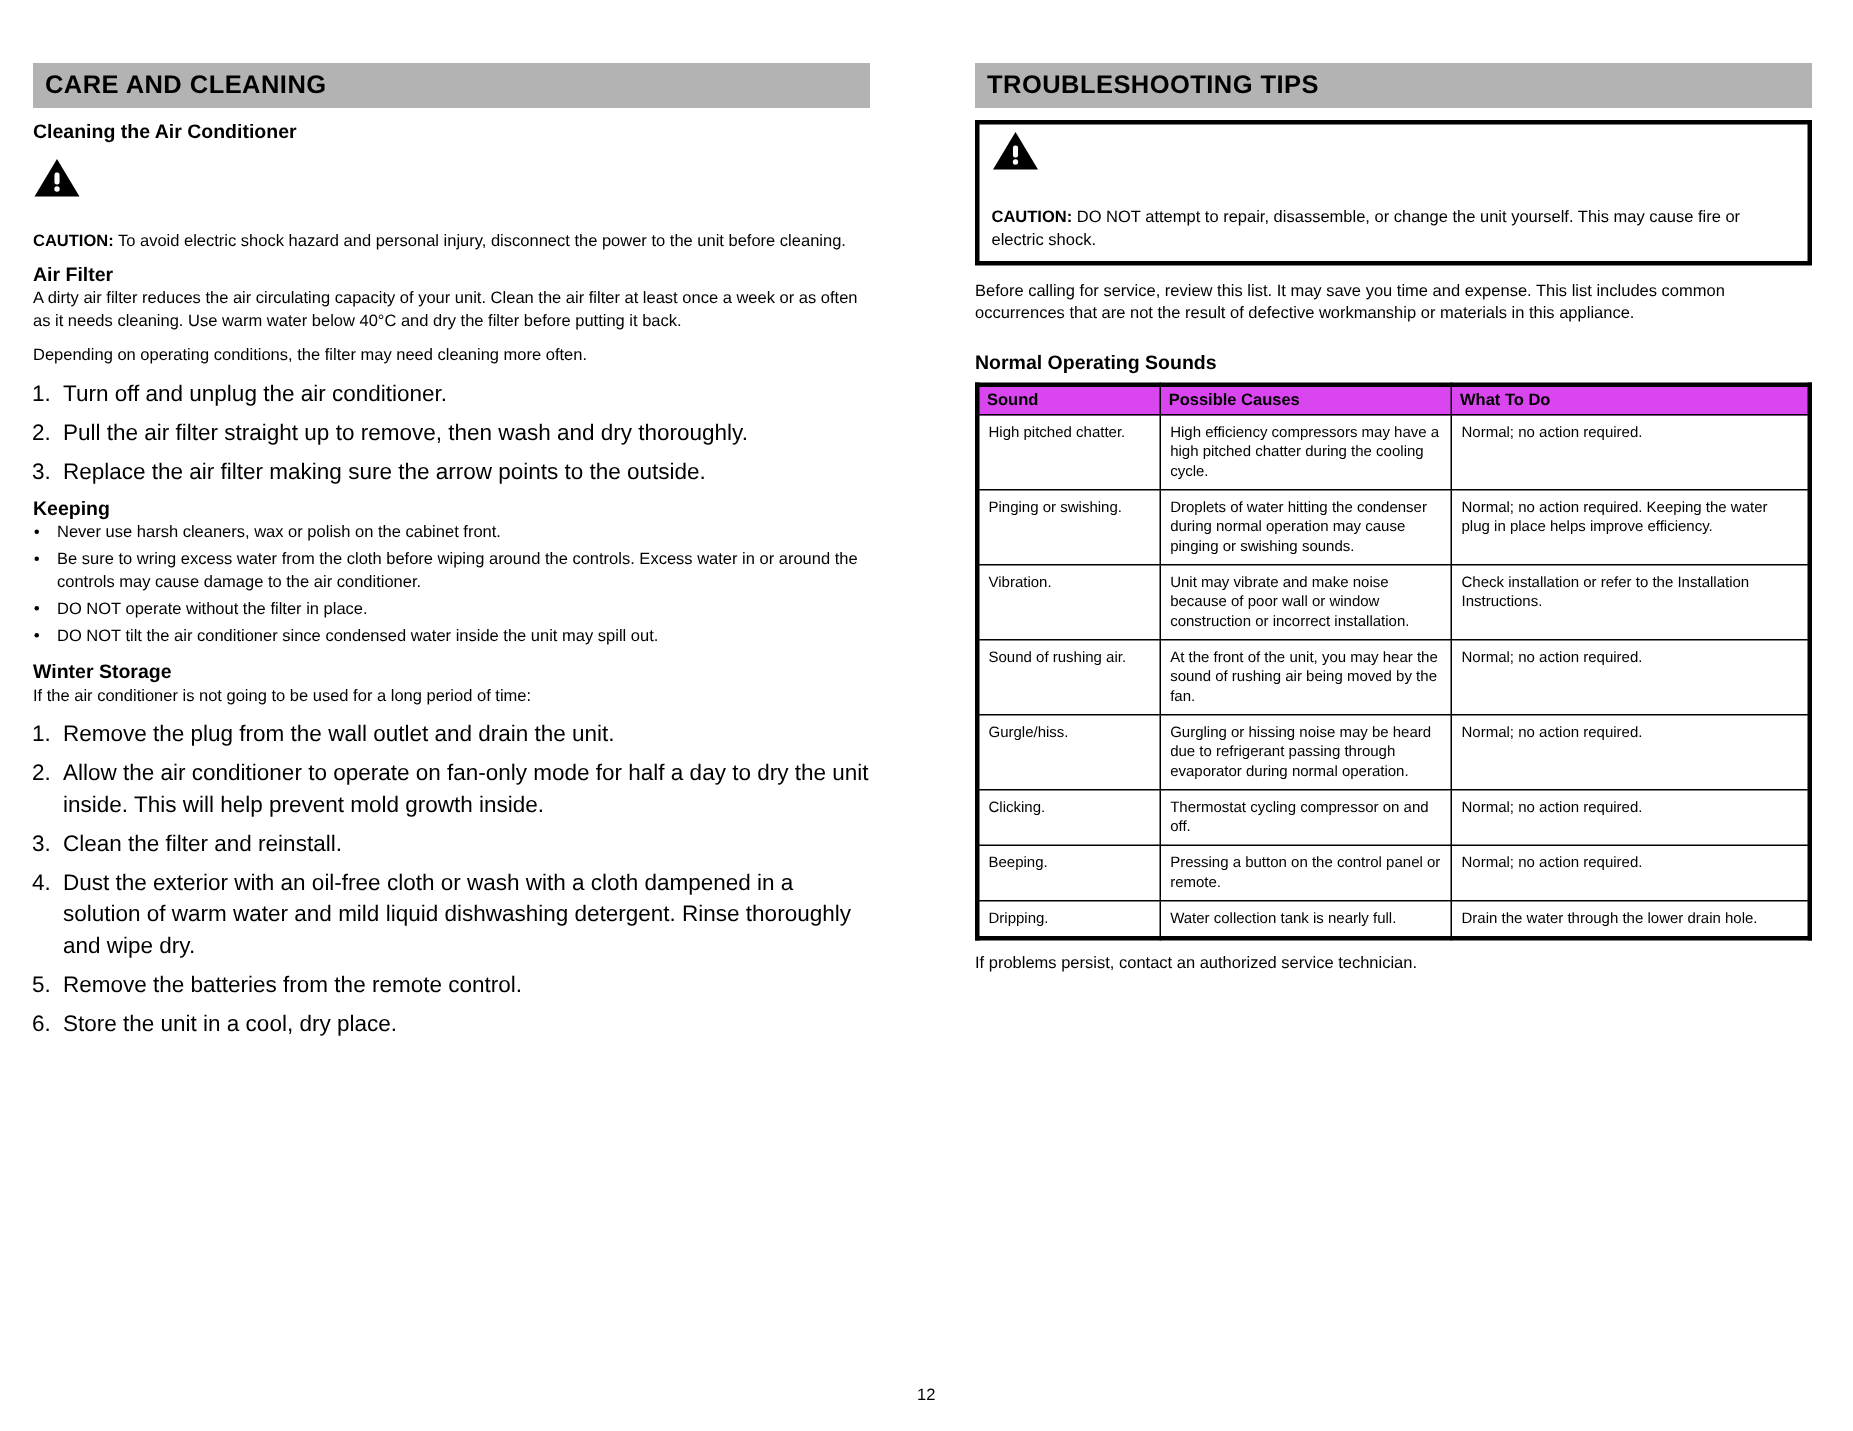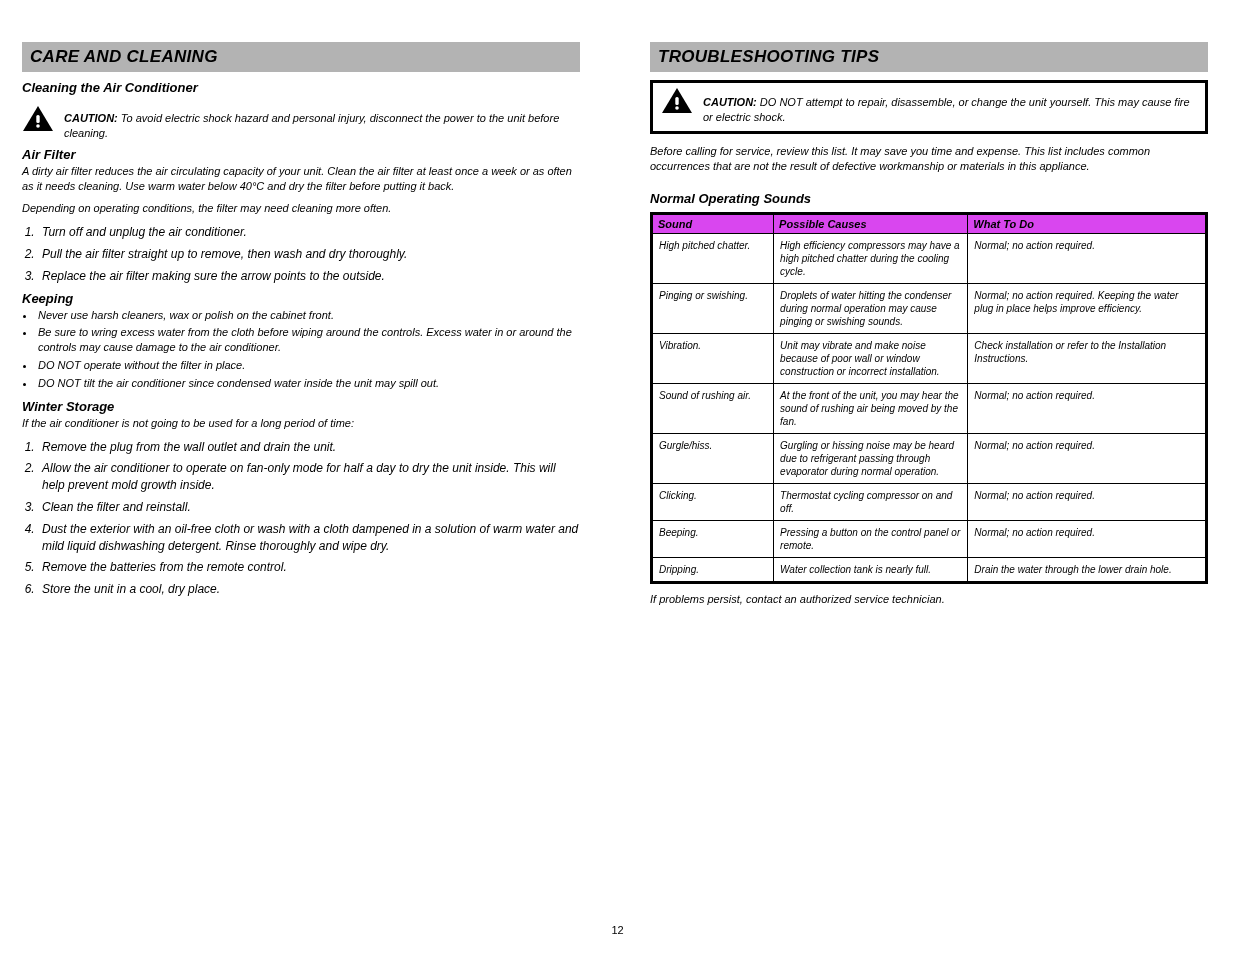--- a/index.html
+++ b/index.html
@@ -15,21 +15,20 @@
     color: #000;
     position: relative;
   }
   .page {
     display: flex;
     gap: 70px;
     padding: 42px 20px 40px 22px;
   }
   .col {
     flex: 1;
-    font-style: italic;
   }
   .col-left {
     width: 558px;
     flex: none;
   }
   .col-right {
     width: 558px;
     flex: none;
   }
   .section-banner {
@@ -48,20 +47,21 @@
   p {
     font-size: 11px;
     line-height: 1.35;
     margin-bottom: 8px;
   }
   .caution-line {
     display: flex;
     align-items: flex-start;
     gap: 10px;
     margin: 10px 0 4px 0;
+    flex-direction: column;
   }
   .caution-line .text {
     font-size: 11px;
     line-height: 1.35;
     padding-top: 6px;
   }
   .caution-line .strong {
     font-weight: bold;
     font-size: 11px;
   }
@@ -73,21 +73,21 @@
     line-height: 1.35;
     padding-left: 14px;
     margin-bottom: 8px;
   }
   .bullets li {
     list-style: disc;
     margin-bottom: 3px;
     padding-left: 2px;
   }
   .steps {
-    font-size: 12px;
+    font-size: 15px;
     line-height: 1.4;
     padding-left: 16px;
     margin-bottom: 6px;
   }
   .steps li {
     margin-bottom: 5px;
     padding-left: 4px;
   }
   .boxed {
     border: 3px solid #000;

